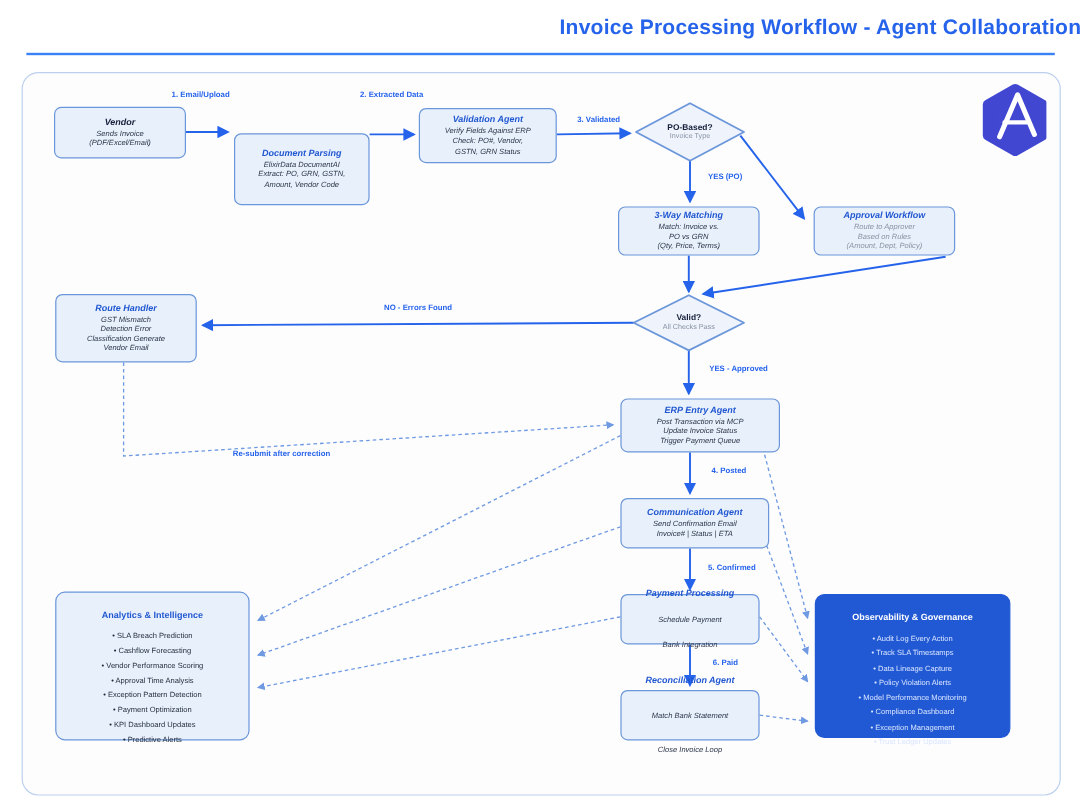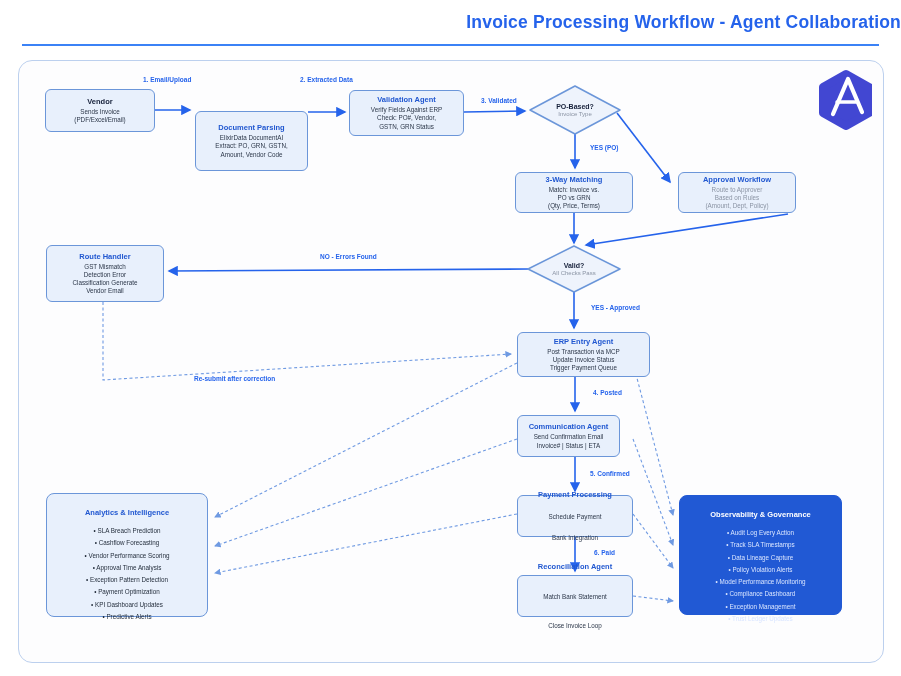--- a/index.html
+++ b/index.html
@@ -5,21 +5,21 @@
   html,body{margin:0;padding:0;background:#ffffff;}
   body{width:901px;height:676px;position:relative;font-family:"Liberation Sans",sans-serif;overflow:hidden;}
   .page-title{position:absolute;top:12px;left:0;width:901px;text-align:right;
     font-size:17.5px;font-weight:bold;color:#2563eb;letter-spacing:.2px;}
   .title-rule{position:absolute;top:44px;left:22px;width:857px;height:2px;background:#3b82f6;}
   .canvas{position:absolute;left:18px;top:60px;width:864px;height:601px;
     background:#fdfdfe;border:1.5px solid #bcd0ee;border-radius:14px;}
   svg.connectors{position:absolute;left:0;top:0;width:901px;height:676px;z-index:1;pointer-events:none;}
   .node{position:absolute;z-index:2;background:#e8f0fc;border:1.5px solid #6b96d9;border-radius:6px;
     display:flex;flex-direction:column;justify-content:center;align-items:center;
-    text-align:center;padding:2px 3px;box-sizing:border-box;}
+    text-align:center;padding:2px 3px;box-sizing:border-box;font-style:italic;}
   .node-title{font-size:7.5px;font-weight:bold;color:#2057d0;margin-bottom:2px;}
   .node-title.dark{color:#16203a;}
   .node-line{font-size:6.3px;color:#2b3648;line-height:1.3;}
   .node-line.gray{color:#8a93a3;}
   .diamond-text{position:absolute;z-index:2;text-align:center;transform:translate(-50%,-50%);}
   .diamond-text .dt-title{font-size:7px;font-weight:bold;color:#16203a;}
   .diamond-text .dt-sub{font-size:6px;color:#8a93a3;margin-top:1px;}
   .edge-label{position:absolute;z-index:3;font-size:6.5px;font-weight:bold;color:#2563eb;white-space:nowrap;}
   .bigbox{position:absolute;z-index:2;border-radius:8px;box-sizing:border-box;text-align:center;}
   .bigbox.light{background:#e8f0fc;border:1.5px solid #6b96d9;}
@@ -134,21 +134,21 @@
   <div class="dt-sub">All Checks Pass</div>
 </div>
 
 <div class="node" style="left:517px;top:332px;width:133px;height:45px;">
   <div class="node-title">ERP Entry Agent</div>
   <div class="node-line">Post Transaction via MCP</div>
   <div class="node-line">Update Invoice Status</div>
   <div class="node-line">Trigger Payment Queue</div>
 </div>
 
-<div class="node" style="left:517px;top:415px;width:103px;height:42px;">
+<div class="node" style="left:517px;top:415px;width:124px;height:42px;">
   <div class="node-title">Communication Agent</div>
   <div class="node-line">Send Confirmation Email</div>
   <div class="node-line">Invoice# | Status | ETA</div>
 </div>
 
 <div class="node" style="left:517px;top:495px;width:116px;height:42px;gap:12px;">
   <div class="node-title">Payment Processing</div>
   <div class="node-line">Schedule Payment</div>
   <div class="node-line">Bank Integration</div>
 </div>

